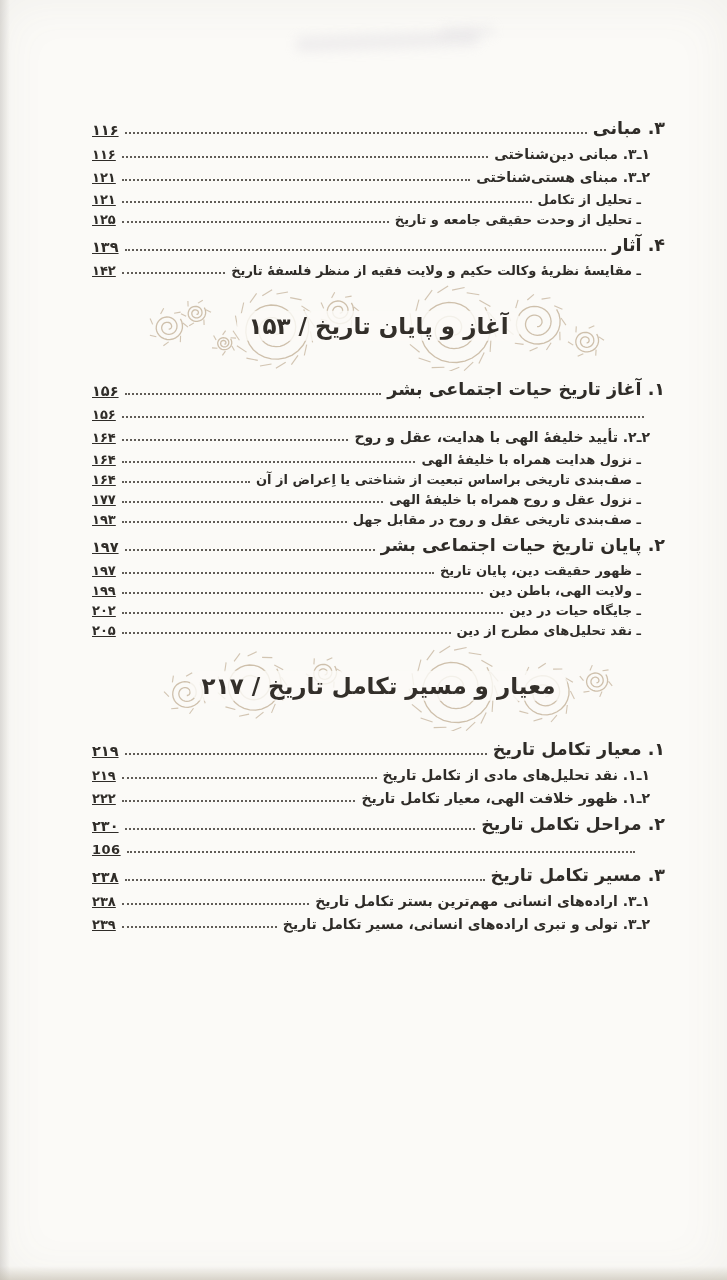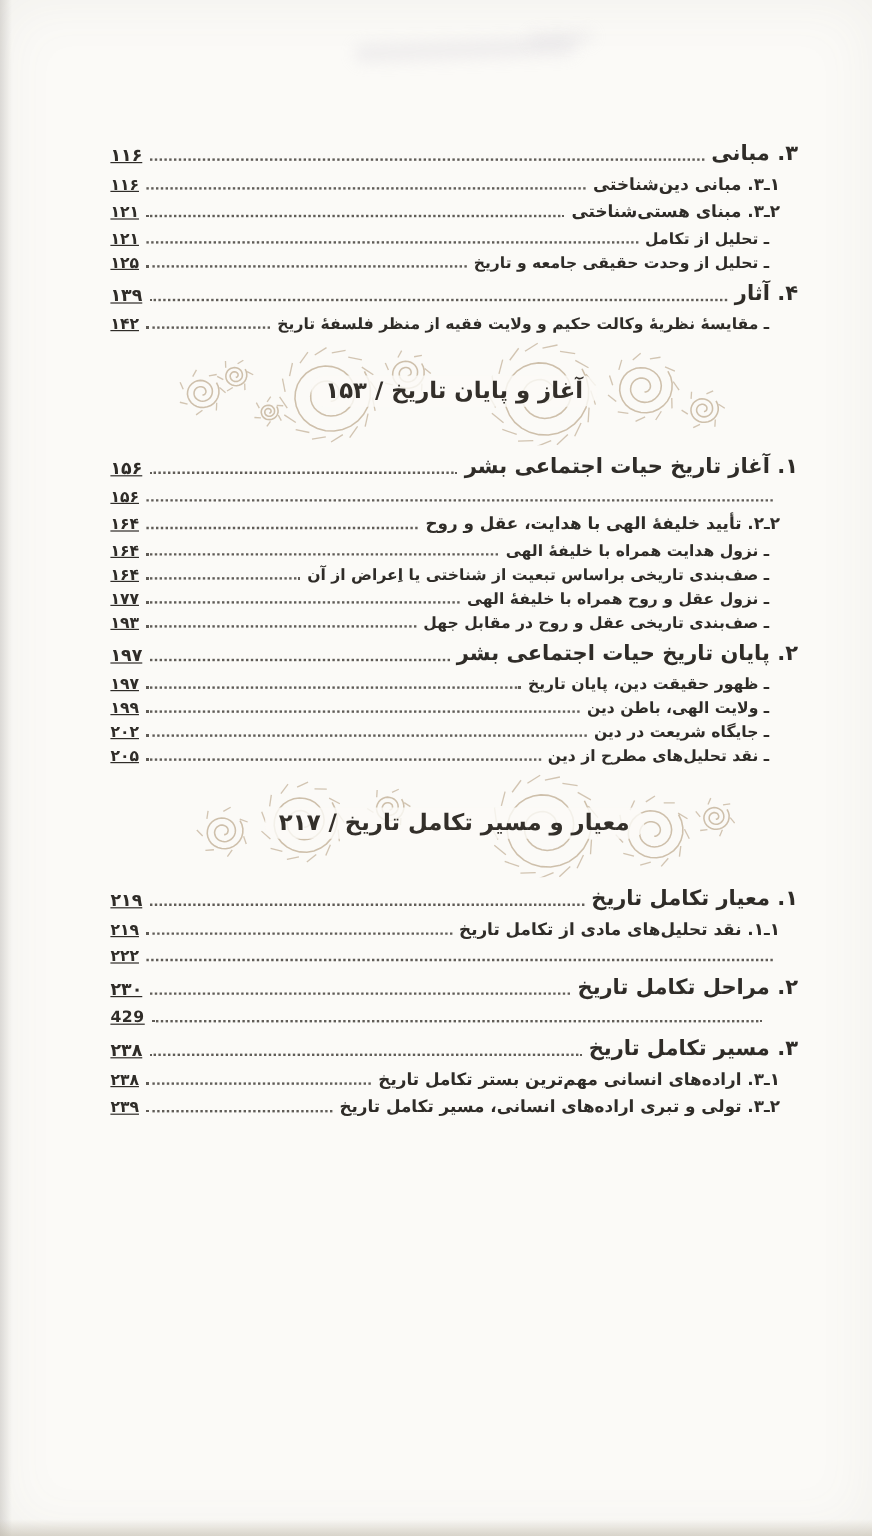--- a/index.html
+++ b/index.html
@@ -66,21 +66,21 @@
 
   .sec-header{
     position:relative;
     width:490px;height:88px;
     margin:4px auto 6px;
   }
   .sec-header svg{position:absolute;inset:0;width:100%;height:100%;}
   .sec-title{
     position:absolute;top:50%;left:50%;
     transform:translate(-50%,-54%);
-    font-size:19px;font-weight:bold;color:#332f2a;
+    font-size:23px;font-weight:bold;color:#332f2a;
     white-space:nowrap;
     background:rgba(251,250,246,.82);
     padding:2px 12px;border-radius:12px;
   }
   .orn{fill:none;stroke:var(--orn);stroke-width:1.3;opacity:.55;}
   .orn-tick{stroke:var(--orn);stroke-width:1.1;opacity:.5;fill:none;}
 </style>
 </head>
 <body>
 
@@ -273,21 +273,21 @@
     <span class="num">۱۹۷</span>
   </div>
 
   <div class="row lvl3">
     <span class="t">ـ ولایت الهی، باطن دین</span>
     <span class="leader"></span>
     <span class="num">۱۹۹</span>
   </div>
 
   <div class="row lvl3">
-    <span class="t">ـ جایگاه شریعت در دین</span>
+    <span class="t">ـ جایگاه حیات در دین</span>
     <span class="leader"></span>
     <span class="num">۲۰۲</span>
   </div>
 
   <div class="row lvl3">
     <span class="t">ـ نقد تحلیل‌های مطرح از دین</span>
     <span class="leader"></span>
     <span class="num">۲۰۵</span>
   </div>
 
@@ -369,33 +369,34 @@
     <span class="num">۲۱۹</span>
   </div>
 
   <div class="row lvl2">
     <span class="t">۱ـ۱. نقد تحلیل‌های مادی از تکامل تاریخ</span>
     <span class="leader"></span>
     <span class="num">۲۱۹</span>
   </div>
 
   <div class="row lvl2">
+    <span class="t">۲ـ۱. ظهور خلافت الهی، معیار تکامل تاریخ</span>
     <span class="leader"></span>
     <span class="num">۲۲۲</span>
   </div>
 
   <div class="row lvl1">
     <span class="t">۲. مراحل تکامل تاریخ</span>
     <span class="leader"></span>
     <span class="num">۲۳۰</span>
   </div>
 
   <div class="row lvl3">
     <span class="leader"></span>
-    <span class="num">429</span>
+    <span class="num">106</span>
   </div>
 
   <div class="row lvl1">
     <span class="t">۳. مسیر تکامل تاریخ</span>
     <span class="leader"></span>
     <span class="num">۲۳۸</span>
   </div>
 
   <div class="row lvl2">
     <span class="t">۱ـ۳. اراده‌های انسانی مهم‌ترین بستر تکامل تاریخ</span>

